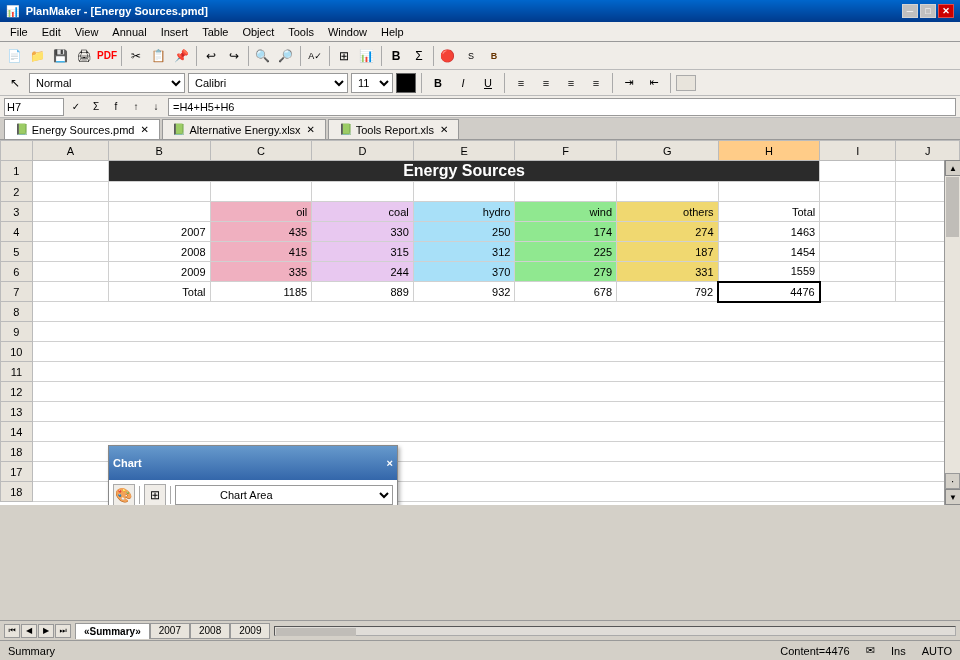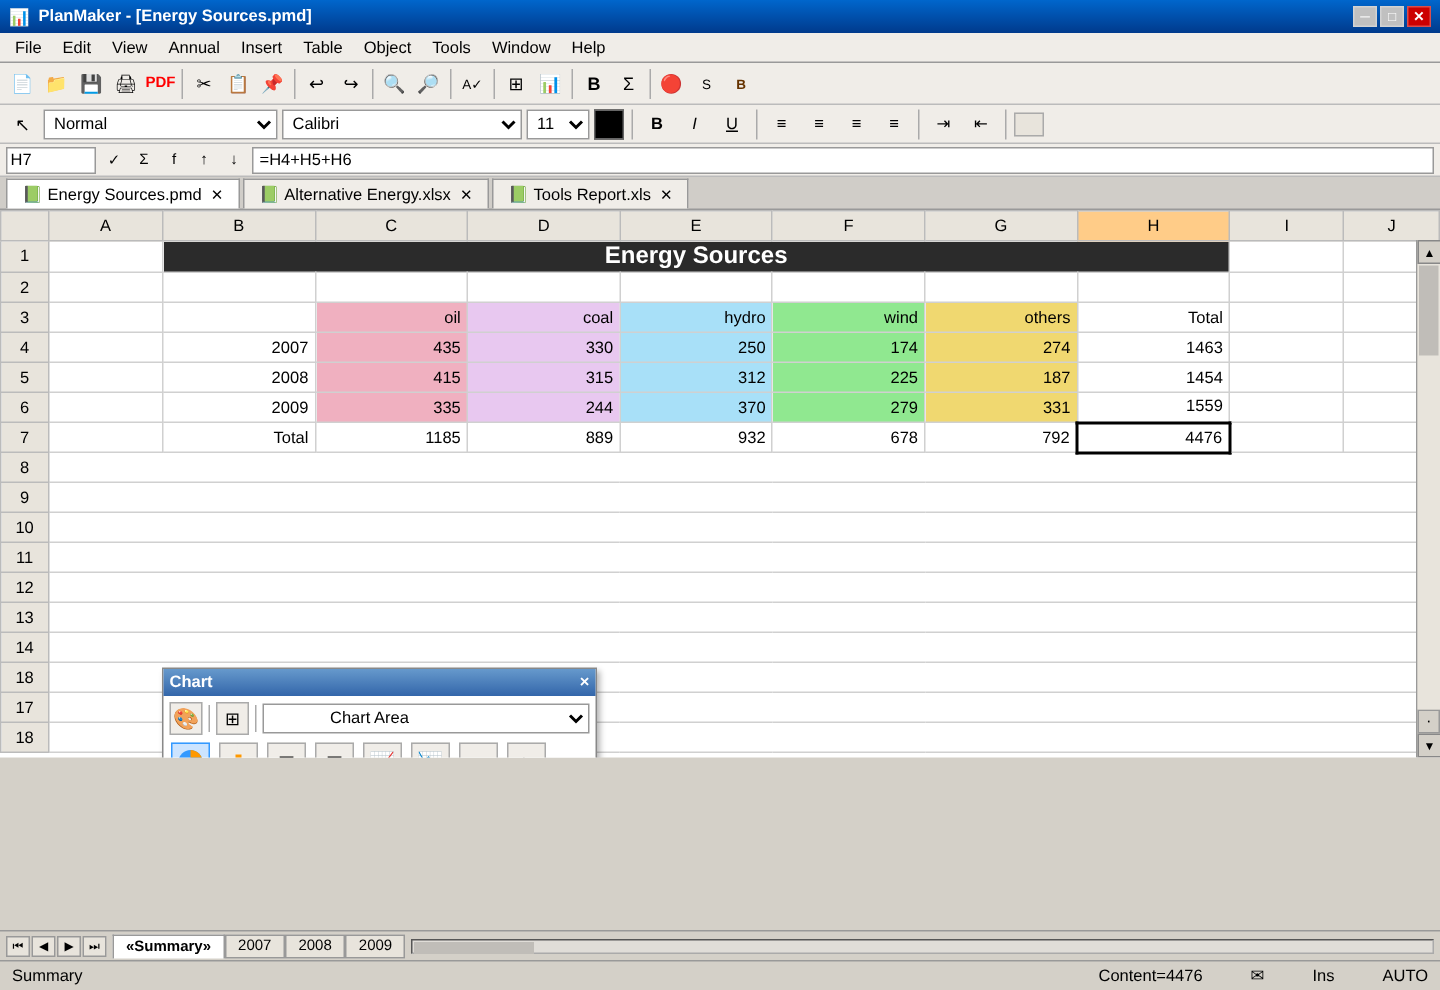--- a/index.html
+++ b/index.html
@@ -60,21 +60,21 @@
     
     .oil-bg { background: #f0b0c0; }
     .coal-bg { background: #e8c8f0; }
     .hydro-bg { background: #a8e0f8; }
     .wind-bg { background: #90e890; }
     .others-bg { background: #f0d870; }
     .total-selected { border: 2px solid #000 !important; font-weight: normal; }
 
     
     .chart-panel { position: absolute; top: 305px; left: 108px; background: white; border: 1px solid #888; box-shadow: 2px 2px 4px rgba(0,0,0,0.3); z-index: 10; width: 290px; }
-    .chart-panel-title { background: linear-gradient(to bottom, #6699cc, #3366aa); color: white; height: 18px; display: flex; align-items: center; padding: 0 4px; font-size: 11px; font-weight: bold; justify-content: space-between; cursor: move; }
+    .chart-panel-title { background: linear-gradient(to bottom, #6699cc, #3366aa); color: white; height: 34px; display: flex; align-items: center; padding: 0 4px; font-size: 11px; font-weight: bold; justify-content: space-between; cursor: move; }
     .chart-panel-close { cursor: pointer; font-size: 11px; }
     .chart-panel-body { padding: 4px; }
     .chart-panel-row { display: flex; align-items: center; gap: 4px; margin-bottom: 4px; }
     .chart-area-select { flex: 1; height: 20px; border: 1px solid #999; background: white; font-size: 11px; padding-left: 40px; }
     .chart-icon-btn { width: 22px; height: 22px; border: 1px solid #aaa; background: #f0ede8; display: flex; align-items: center; justify-content: center; cursor: pointer; font-size: 12px; }
     .chart-type-btn { width: 26px; height: 26px; border: 1px solid #aaa; background: #f0ede8; display: flex; align-items: center; justify-content: center; cursor: pointer; font-size: 14px; margin: 1px; }
     .chart-type-btn.active { background: #cce4ff; border: 1px solid #3399ff; }
 
     
     .chart-area { position: absolute; top: 355px; left: 315px; width: 465px; height: 255px; z-index: 5; }
@@ -464,19 +464,19 @@
   <div class="sheet-tab">2009</div>
   <div style="flex:1; height:10px; background:#e0ddd8; border:1px inset #aaa; margin:0 4px;">
     <div style="width:80px; height:8px; background:#c0bdb8; margin:1px;"></div>
   </div>
 </div>
 
 <div style="position:absolute; bottom:0; left:0; right:0; height:20px; background:#d4d0c8; border-top:1px solid #999; display:flex; align-items:center; padding:0 8px; font-size:11px; justify-content:space-between;">
   <div style="display:flex; gap:8px;">
     <span>Summary</span>
   </div>
-  <div style="display:flex; gap:32px; align-items:center;">
+  <div style="display:flex; gap:16px; align-items:center;">
     <span>Content=4476</span>
     <span>✉</span>
     <span>Ins</span>
     <span>AUTO</span>
   </div>
 </div>
 
 </body></html>

